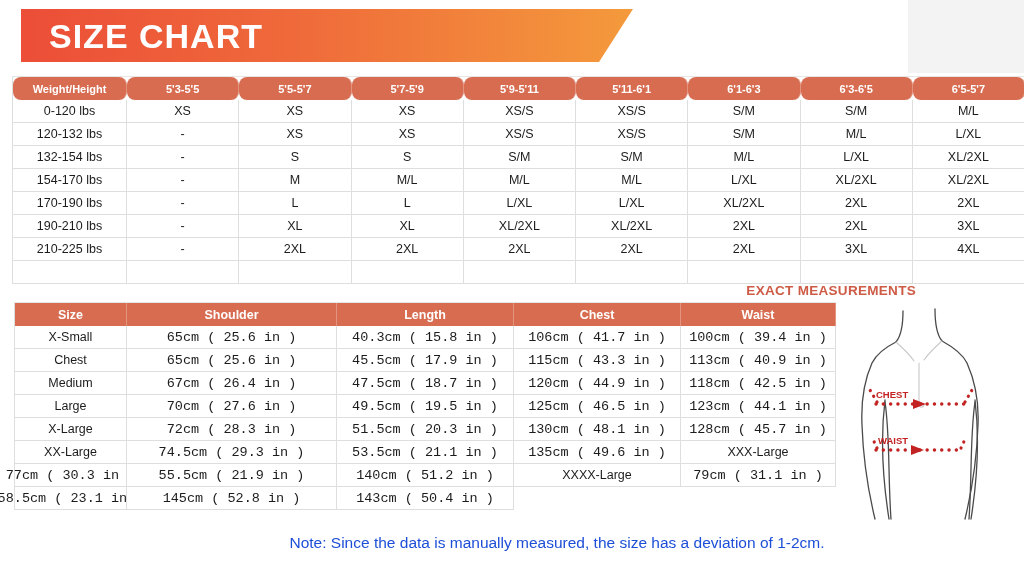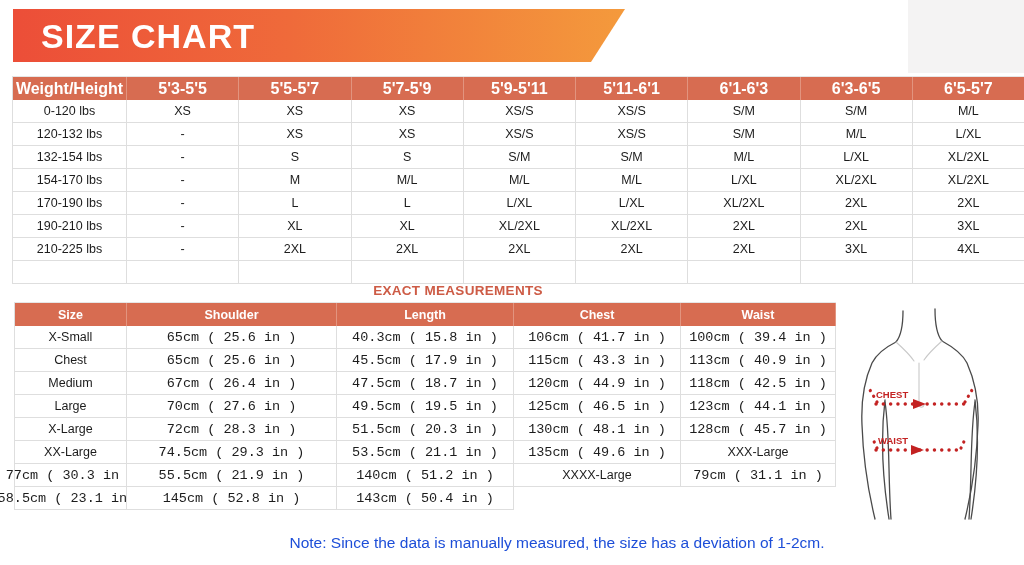--- a/index.html
+++ b/index.html
@@ -7,21 +7,21 @@
     width:1024px;height:565px;position:relative;overflow:hidden;
     background:#ffffff;
     font-family:"Liberation Sans", sans-serif;
     -webkit-font-smoothing:antialiased;
   }
   
   .corner-block{position:absolute;left:908px;top:0;width:116px;height:73px;background:#f4f3f3;}
 
   
   .banner{
-    position:absolute;left:13px;top:9px;width:612px;height:53px;
+    position:absolute;left:21px;top:9px;width:612px;height:53px;
     background:linear-gradient(90deg,#ec4e38 0%,#ef6a3a 45%,#f49a3c 100%);
     clip-path:polygon(0 0,100% 0,calc(100% - 34px) 100%,0 100%);
     display:flex;align-items:center;
   }
   .banner-title{
     color:#ffffff;font-size:34px;font-weight:bold;letter-spacing:1px;
     padding-left:28px;line-height:1;
   }
 
   
@@ -37,32 +37,32 @@
     display:flex;align-items:center;justify-content:center;
     border-right:1px solid #dedede;border-bottom:1px solid #dedede;
     background:#fff;white-space:nowrap;
   }
   #table1{
     left:12px;top:76px;width:1012px;
     grid-template-columns:114px repeat(8,1fr);
     grid-auto-rows:23px;
     border-left:1px solid #dedede;border-top:1px solid #e6e6e6;
   }
-  #table1 .th{font-size:16px;}
+  #table1 .th{font-size:11px;border-radius:8px;}
   #table2{
     left:14px;top:302px;width:821px;
     grid-template-columns:112px 210px 177px 167px 155px;
     grid-auto-rows:23px;
     border-left:1px solid #dedede;border-top:1px solid #e6e6e6;
   }
   
   #table2 .td:not(.col0){font-family:Liberation Mono, monospace;font-size:13.5px;}
 
   .section-title{
-    position:absolute;left:0;top:283px;width:916px;text-align:center;
+    position:absolute;left:0;top:283px;width:916px;text-align:right;
     color:#cd5b45;font-weight:bold;font-size:13.5px;letter-spacing:.3px;
   }
 
   .note{
     position:absolute;left:0;top:534px;width:1024px;text-align:center;
     color:#1d4ed8;font-size:15.5px;padding-left:45px;
   }
 
   .figure{position:absolute;left:850px;top:303px;width:160px;height:225px;}
 </style>

